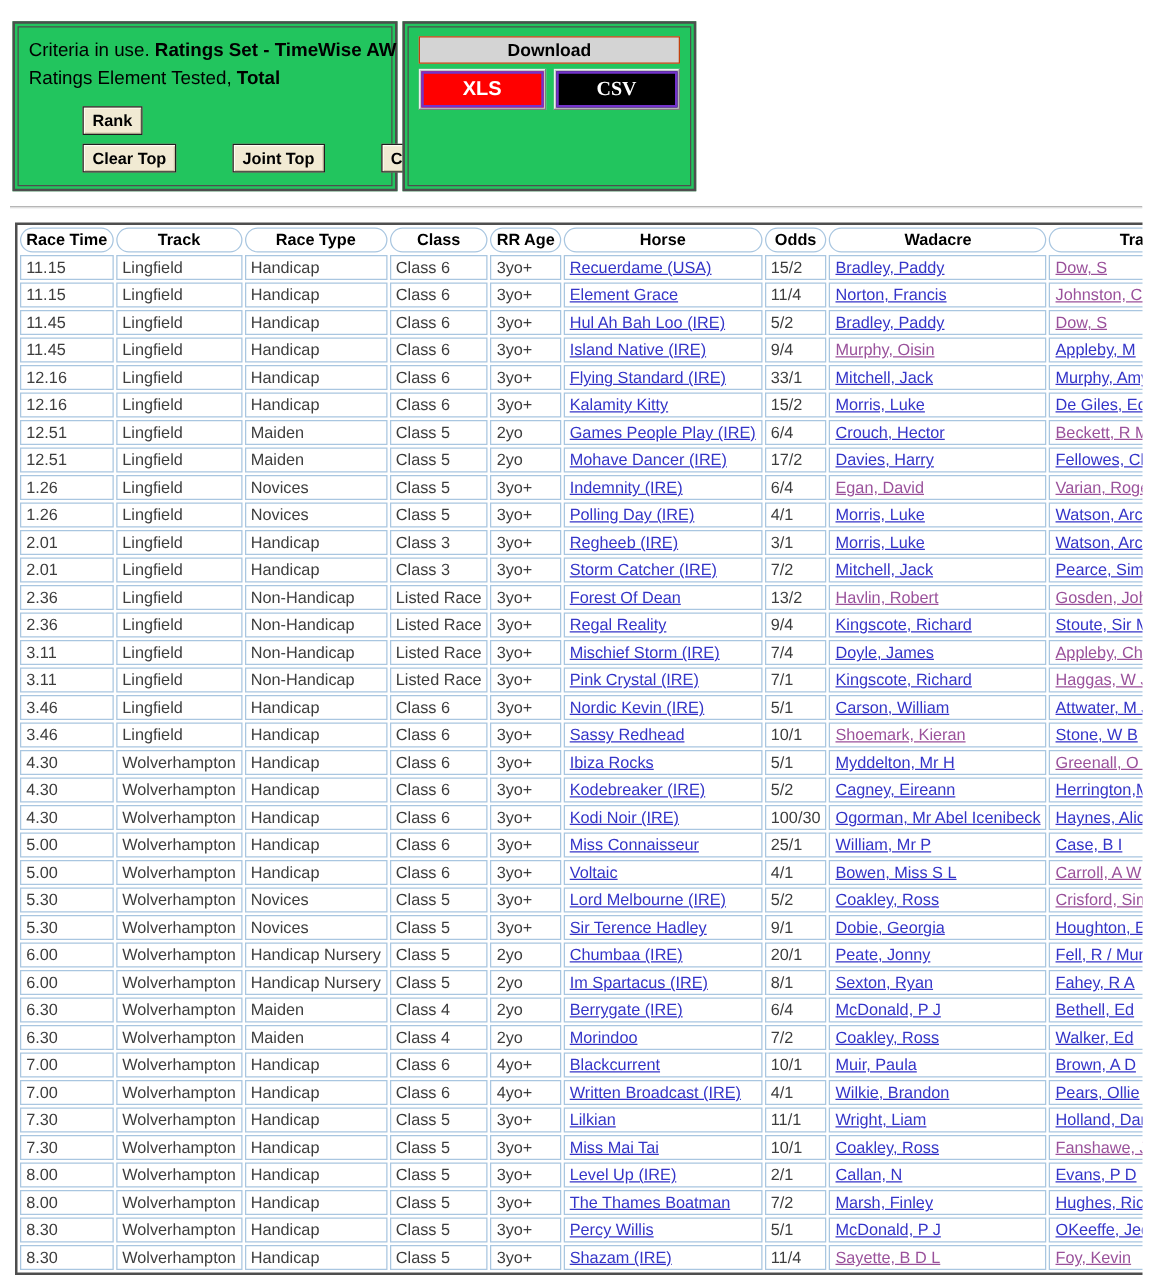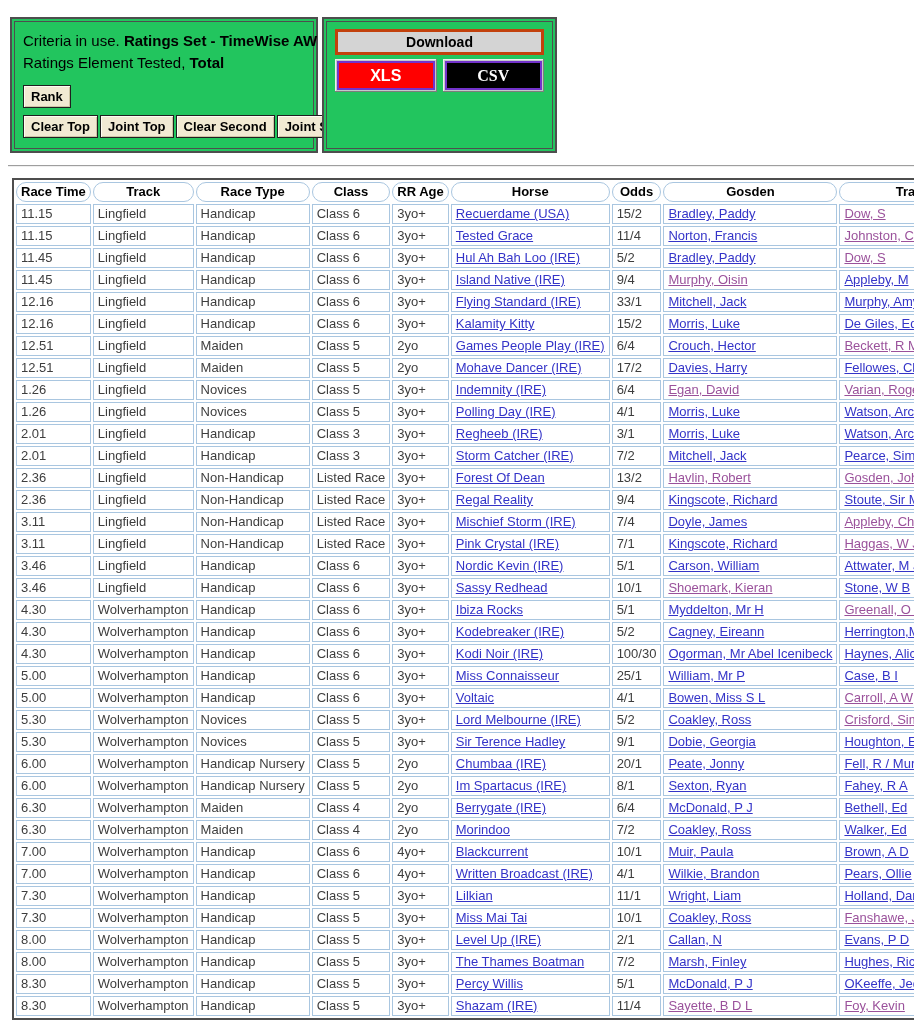--- a/index.html
+++ b/index.html
@@ -27,23 +27,24 @@
   .btn-row{margin-top:7px;display:flex;gap:2px;}
   .beige-btn{
     font-family:"Liberation Sans", sans-serif;
     font-size:13px;font-weight:bold;color:#000;
     background:var(--beige);
     border:1px solid #1f1f1f;
     box-shadow:inset 1px 1px 0 #fffdf2, inset -1px -1px 0 #cdc4a4;
     padding:3px 7px;
     cursor:pointer;
     white-space:nowrap;
+    margin-left:43px;
   }
   .dl-header{
-    background:#d4d4d4;border:3px solid #c2410c;
+    background:#d4d4d4;border:1px solid #c2410c;
     text-align:center;font-weight:bold;font-size:14px;
     padding:2px 0;margin:1px 0 0 0;
   }
   .dl-btn-row{display:flex;gap:6px;margin-top:4px;}
   .dl-frame{
     flex:1;background:#c3c9c9;padding:2px;
     box-shadow:inset -1px -1px 0 #7d7d7d, inset 1px 1px 0 #eeeeee;
   }
   .dl-btn{
     display:block;text-align:center;font-weight:bold;font-size:16px;
@@ -124,21 +125,21 @@
   </colgroup>
   <thead>
     <tr>
       <th>Race Time</th>
       <th>Track</th>
       <th>Race Type</th>
       <th>Class</th>
       <th>RR Age</th>
       <th>Horse</th>
       <th>Odds</th>
-      <th>Gosden</th>
+      <th>Wadacre</th>
       <th>Trainer</th>
     </tr>
   </thead>
   <tbody id="tbody">
       <tr>
     <td>11.15</td>
     <td>Lingfield</td>
     <td>Handicap</td>
     <td>Class 6</td>
     <td>3yo+</td>
@@ -146,21 +147,21 @@
     <td>15/2</td>
     <td><a href="#" class="cell-link">Bradley, Paddy</a></td>
     <td><a href="#" class="cell-link visited">Dow, S</a></td>
   </tr>
       <tr>
     <td>11.15</td>
     <td>Lingfield</td>
     <td>Handicap</td>
     <td>Class 6</td>
     <td>3yo+</td>
-    <td><a href="#" class="cell-link">Tested Grace</a></td>
+    <td><a href="#" class="cell-link">Element Grace</a></td>
     <td>11/4</td>
     <td><a href="#" class="cell-link">Norton, Francis</a></td>
     <td><a href="#" class="cell-link visited">Johnston, Charlie</a></td>
   </tr>
       <tr>
     <td>11.45</td>
     <td>Lingfield</td>
     <td>Handicap</td>
     <td>Class 6</td>
     <td>3yo+</td>

